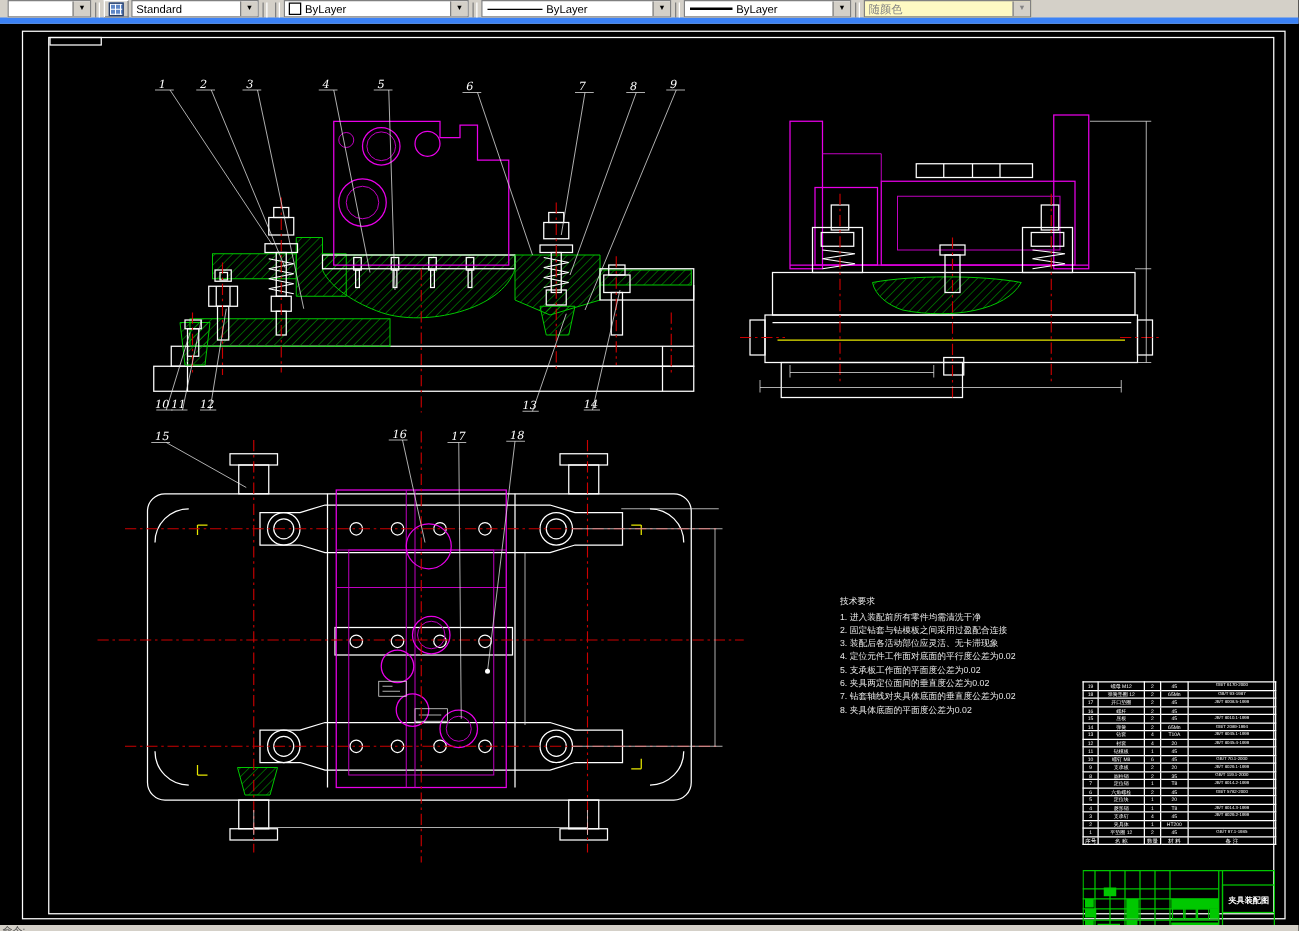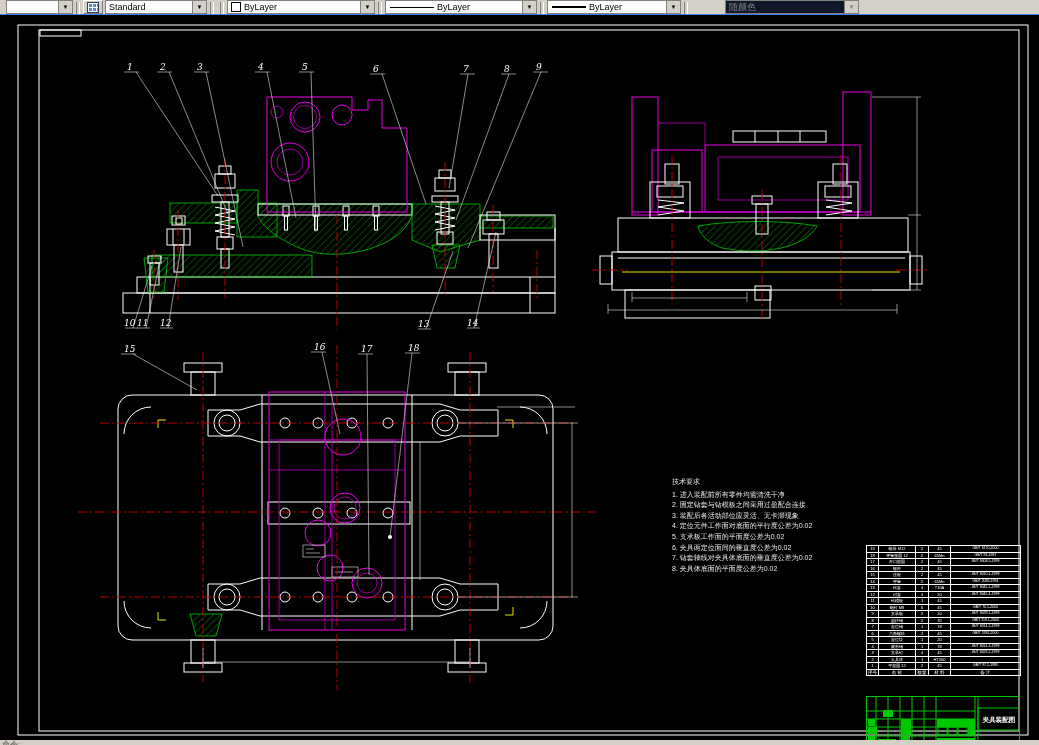--- a/index.html
+++ b/index.html
@@ -1,31 +1,31 @@
 <!DOCTYPE html>
 <html><head>
 <meta charset="utf-8">
 <style>
   html,body{margin:0;padding:0;background:#000;}
   #screen{position:relative;width:1039px;height:745px;overflow:hidden;
           font-family:"Liberation Sans",sans-serif;background:#000;}
 
   
   #toolbar{position:absolute;left:0;top:0;width:1039px;height:14px;
-           background:#d4d0c8;border-bottom:1px solid #3b82f6;
+           background:#d4d0c8;border-bottom:5px solid #3b82f6;
            display:flex;align-items:flex-end;z-index:5;}
   .tb-gap{width:6px;height:12px;}
   .tb-sep{width:2px;height:12px;border-left:1px solid #808080;border-right:1px solid #fff;margin:0 3px;}
   .combo{display:flex;height:12px;background:#fff;border:1px solid #808080;
          align-items:center;font-size:9px;color:#000;overflow:hidden;}
   .combo .val{padding:0 3px;white-space:nowrap;font-family:"Liberation Sans",sans-serif;}
   .combo .arrow{width:13px;height:12px;background:#d4d0c8;border-left:1px solid #808080;
                 display:flex;align-items:center;justify-content:center;
                 font-size:6px;color:#000;}
-  .combo.disabled{background:#0f172a;margin-left:34px;}
+  .combo.disabled{background:#fef9c3;}
   .combo.disabled .val{color:#848484;}
   .combo.disabled .arrow{color:#848484;}
   .swatch{width:8px;height:8px;background:#fff;border:1px solid #000;margin-left:3px;}
   .lineglyph{width:44px;height:0;border-top:1px solid #000;margin-left:4px;}
   .tb-btn{width:18px;height:12px;background:#d4d0c8;border:1px solid;
           border-color:#fff #808080 #808080 #fff;display:flex;align-items:center;justify-content:center;}
   .tb-btn .icon{width:10px;height:9px;background:#5f87c7;border:1px solid #2a3f66;
           background-image:linear-gradient(#fff 1px,transparent 1px),linear-gradient(90deg,#fff 1px,transparent 1px);
           background-size:4px 4px;}
 

